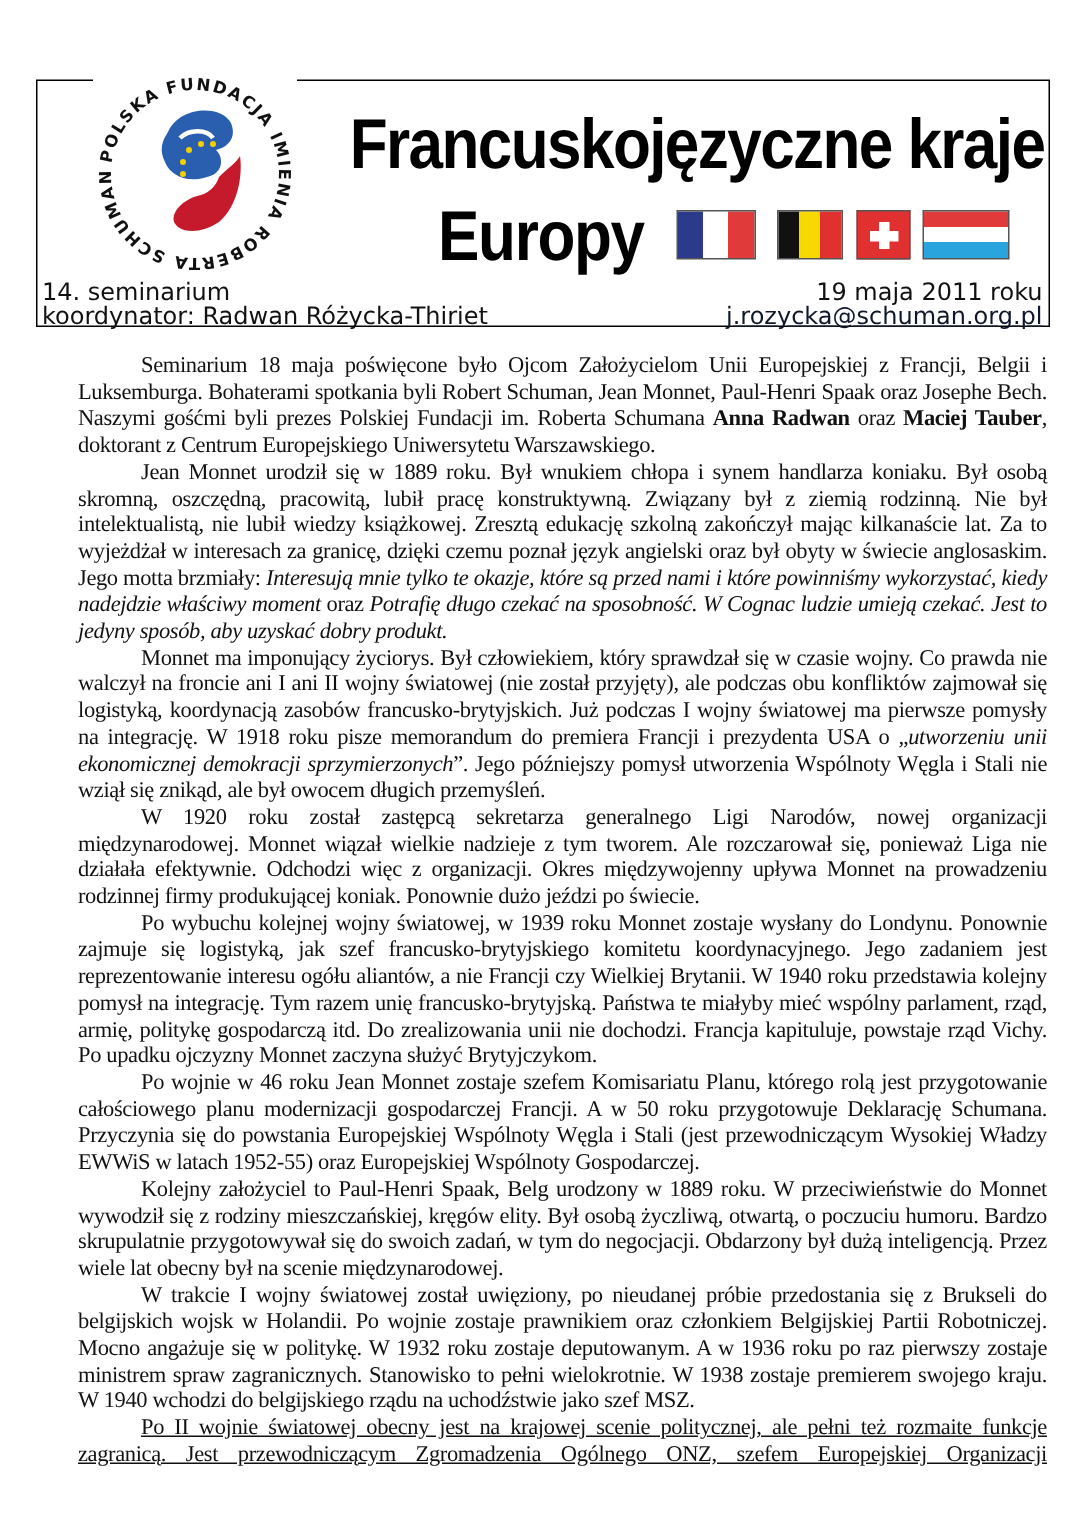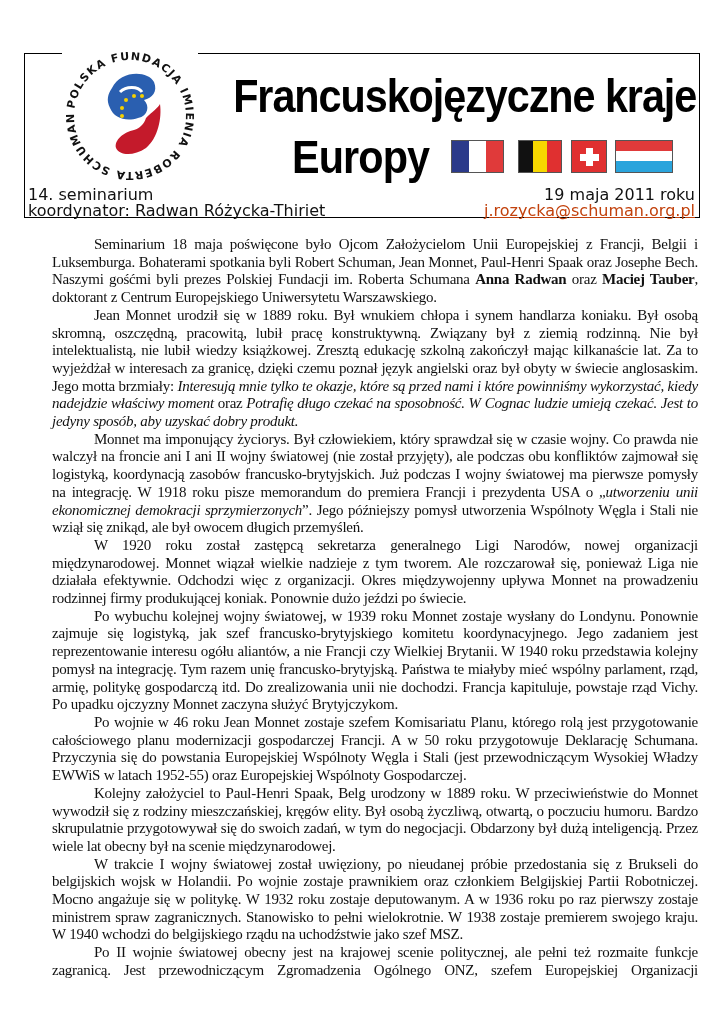--- a/index.html
+++ b/index.html
@@ -4,21 +4,21 @@
 <style>
   html, body { margin: 0; padding: 0; background: #ffffff; }
   body { width: 724px; height: 1024px; position: relative; overflow: hidden; font-family: "Liberation Serif", serif; color: #111; }
   .header-box { position: absolute; left: 24px; top: 53px; width: 676px; height: 165px; border: 1.3px solid #000; box-sizing: border-box; }
   .logo-bg { position: absolute; left: 62px; top: 44px; width: 136px; height: 140px; background: #fff; }
   .logo { position: absolute; left: 62px; top: 48px; width: 136px; height: 136px; }
   .title1 { position: absolute; right: 28px; top: 71px; font-family: "Liberation Sans", sans-serif; font-weight: bold; font-size: 47px; line-height: 50px; letter-spacing: -1.2px; color: #000; transform: scaleX(0.88); transform-origin: right center; white-space: nowrap; }
   .title2 { position: absolute; left: 292px; top: 132px; font-family: "Liberation Sans", sans-serif; font-weight: bold; font-size: 47px; line-height: 50px; letter-spacing: -1px; color: #000; transform: scaleX(0.88); transform-origin: left center; white-space: nowrap; }
   .flag { position: absolute; height: 33px; box-sizing: border-box; border: 1px solid #555; }
   .meta { position: absolute; font-family: "DejaVu Sans", sans-serif; font-size: 16px; line-height: 16px; color: #111; white-space: nowrap; }
-  .meta a { color: #c2410c; text-decoration: underline; }
+  .meta a { color: #0f172a; text-decoration: underline; }
   .body-text { position: absolute; left: 52px; top: 236px; width: 646px; font-size: 15px; line-height: 17.7px; text-align: justify; letter-spacing: -0.25px; }
   .body-text p { margin: 0; text-indent: 42px; }
   .body-text b { font-weight: bold; }
   .body-text i { font-style: italic; }
 </style>
 </head>
 <body>
 
 <div class="header-box"></div>
 
@@ -64,14 +64,14 @@
 
 <div class="body-text">
   <p><span>Seminarium 18 maja poświęcone było Ojcom Założycielom Unii Europejskiej z Francji, Belgii i Luksemburga. Bohaterami spotkania byli Robert Schuman, Jean Monnet, Paul-Henri Spaak oraz Josephe Bech. Naszymi gośćmi byli prezes Polskiej Fundacji im. Roberta Schumana </span><b>Anna Radwan</b><span> oraz </span><b>Maciej Tauber</b><span>, doktorant z Centrum Europejskiego Uniwersytetu Warszawskiego.</span></p>
   <p><span>Jean Monnet urodził się w 1889 roku. Był wnukiem chłopa i synem handlarza koniaku. Był osobą skromną, oszczędną, pracowitą, lubił pracę konstruktywną. Związany był z ziemią rodzinną. Nie był intelektualistą, nie lubił wiedzy książkowej. Zresztą edukację szkolną zakończył mając kilkanaście lat. Za to wyjeżdżał w interesach za granicę, dzięki czemu poznał język angielski oraz był obyty w świecie anglosaskim. Jego motta brzmiały: </span><i>Interesują mnie tylko te okazje, które są przed nami i które powinniśmy wykorzystać, kiedy nadejdzie właściwy moment</i><span> oraz </span><i>Potrafię długo czekać na sposobność. W Cognac ludzie umieją czekać. Jest to jedyny sposób, aby uzyskać dobry produkt.</i></p>
   <p><span>Monnet ma imponujący życiorys. Był człowiekiem, który sprawdzał się w czasie wojny. Co prawda nie walczył na froncie ani I ani II wojny światowej (nie został przyjęty), ale podczas obu konfliktów zajmował się logistyką, koordynacją zasobów francusko-brytyjskich. Już podczas I wojny światowej ma pierwsze pomysły na integrację. W 1918 roku pisze memorandum do premiera Francji i prezydenta USA o „</span><i>utworzeniu unii ekonomicznej demokracji sprzymierzonych</i><span>”. Jego późniejszy pomysł utworzenia Wspólnoty Węgla i Stali nie wziął się znikąd, ale był owocem długich przemyśleń.</span></p>
   <p>W 1920 roku został zastępcą sekretarza generalnego Ligi Narodów, nowej organizacji międzynarodowej. Monnet wiązał wielkie nadzieje z tym tworem. Ale rozczarował się, ponieważ Liga nie działała efektywnie. Odchodzi więc z organizacji. Okres międzywojenny upływa Monnet na prowadzeniu rodzinnej firmy produkującej koniak. Ponownie dużo jeździ po świecie.</p>
   <p>Po wybuchu kolejnej wojny światowej, w 1939 roku Monnet zostaje wysłany do Londynu. Ponownie zajmuje się logistyką, jak szef francusko-brytyjskiego komitetu koordynacyjnego. Jego zadaniem jest reprezentowanie interesu ogółu aliantów, a nie Francji czy Wielkiej Brytanii. W 1940 roku przedstawia kolejny pomysł na integrację. Tym razem unię francusko-brytyjską. Państwa te miałyby mieć wspólny parlament, rząd, armię, politykę gospodarczą itd. Do zrealizowania unii nie dochodzi. Francja kapituluje, powstaje rząd Vichy. Po upadku ojczyzny Monnet zaczyna służyć Brytyjczykom.</p>
   <p>Po wojnie w 46 roku Jean Monnet zostaje szefem Komisariatu Planu, którego rolą jest przygotowanie całościowego planu modernizacji gospodarczej Francji. A w 50 roku przygotowuje Deklarację Schumana. Przyczynia się do powstania Europejskiej Wspólnoty Węgla i Stali (jest przewodniczącym Wysokiej Władzy EWWiS w latach 1952-55) oraz Europejskiej Wspólnoty Gospodarczej.</p>
   <p>Kolejny założyciel to Paul-Henri Spaak, Belg urodzony w 1889 roku. W przeciwieństwie do Monnet wywodził się z rodziny mieszczańskiej, kręgów elity. Był osobą życzliwą, otwartą, o poczuciu humoru. Bardzo skrupulatnie przygotowywał się do swoich zadań, w tym do negocjacji. Obdarzony był dużą inteligencją. Przez wiele lat obecny był na scenie międzynarodowej.</p>
   <p>W trakcie I wojny światowej został uwięziony, po nieudanej próbie przedostania się z Brukseli do belgijskich wojsk w Holandii. Po wojnie zostaje prawnikiem oraz członkiem Belgijskiej Partii Robotniczej. Mocno angażuje się w politykę. W 1932 roku zostaje deputowanym. A w 1936 roku po raz pierwszy zostaje ministrem spraw zagranicznych. Stanowisko to pełni wielokrotnie. W 1938 zostaje premierem swojego kraju. W 1940 wchodzi do belgijskiego rządu na uchodźstwie jako szef MSZ.</p>
-  <p style="text-align-last: justify;">Po II wojnie światowej obecny jest na krajowej scenie politycznej, ale pełni też rozmaite funkcje zagranicą. Jest przewodniczącym Zgromadzenia Ogólnego ONZ, szefem Europejskiej Organizacji</p>
+  <p style="text-align-last: justify; text-decoration: underline;">Po II wojnie światowej obecny jest na krajowej scenie politycznej, ale pełni też rozmaite funkcje zagranicą. Jest przewodniczącym Zgromadzenia Ogólnego ONZ, szefem Europejskiej Organizacji</p>
 </div>
 
 </body></html>

